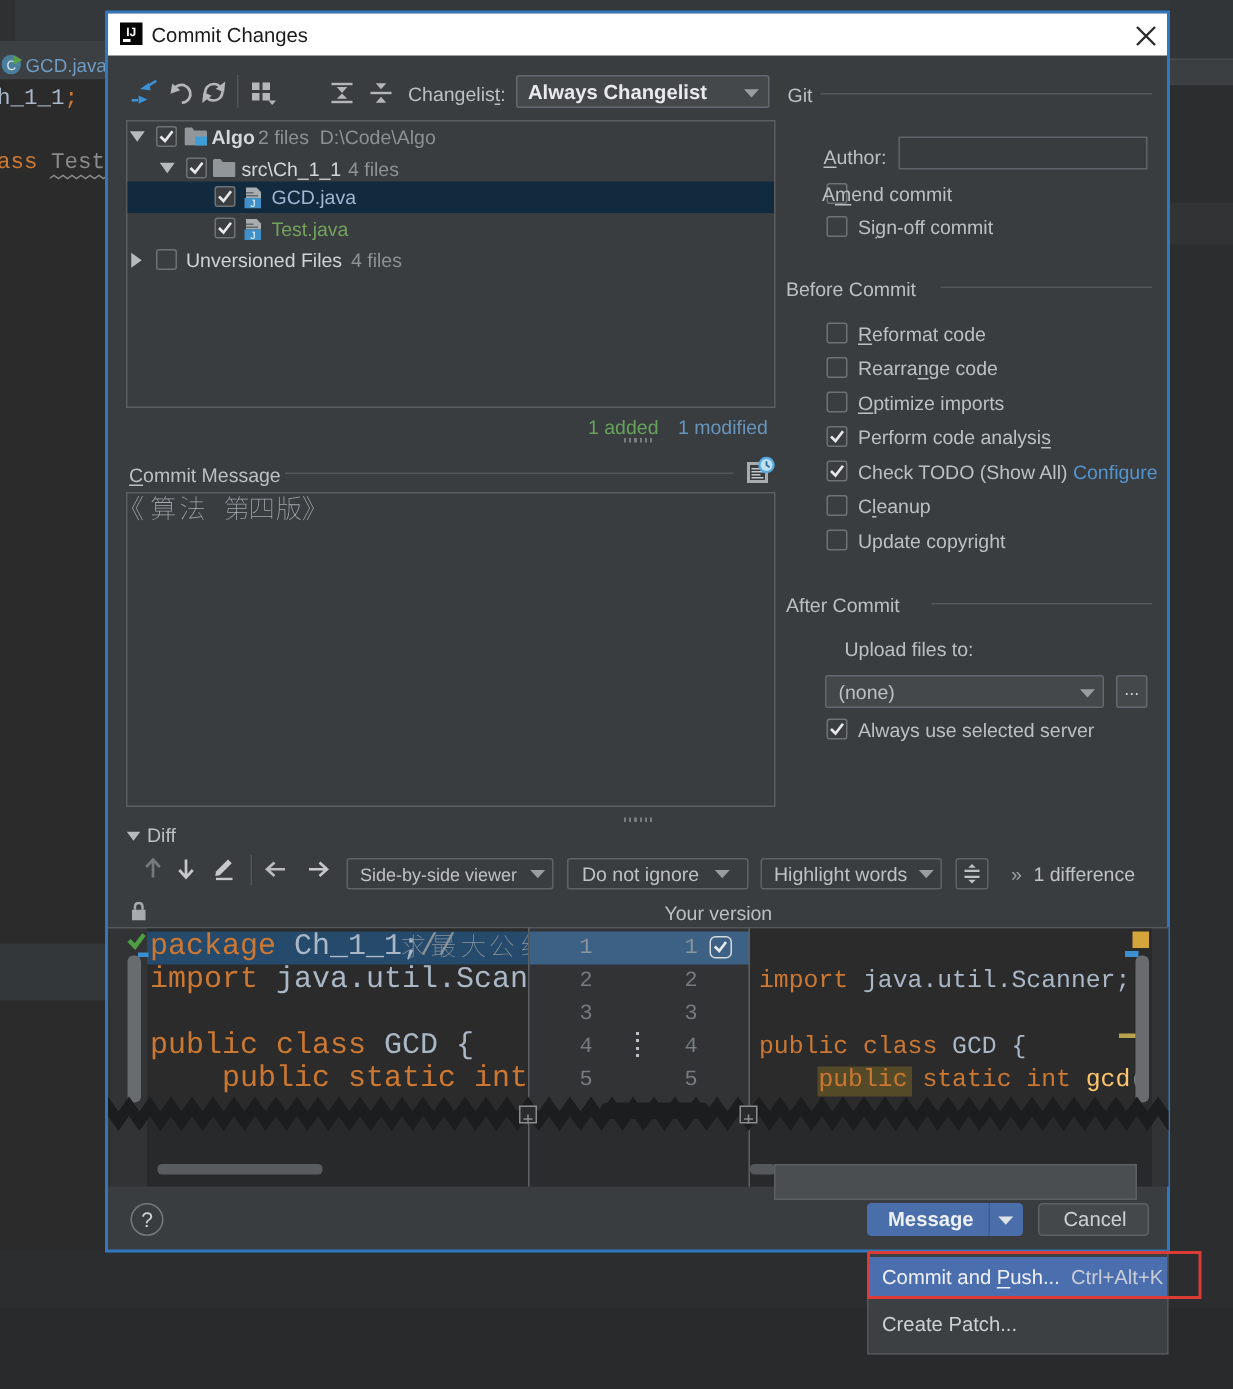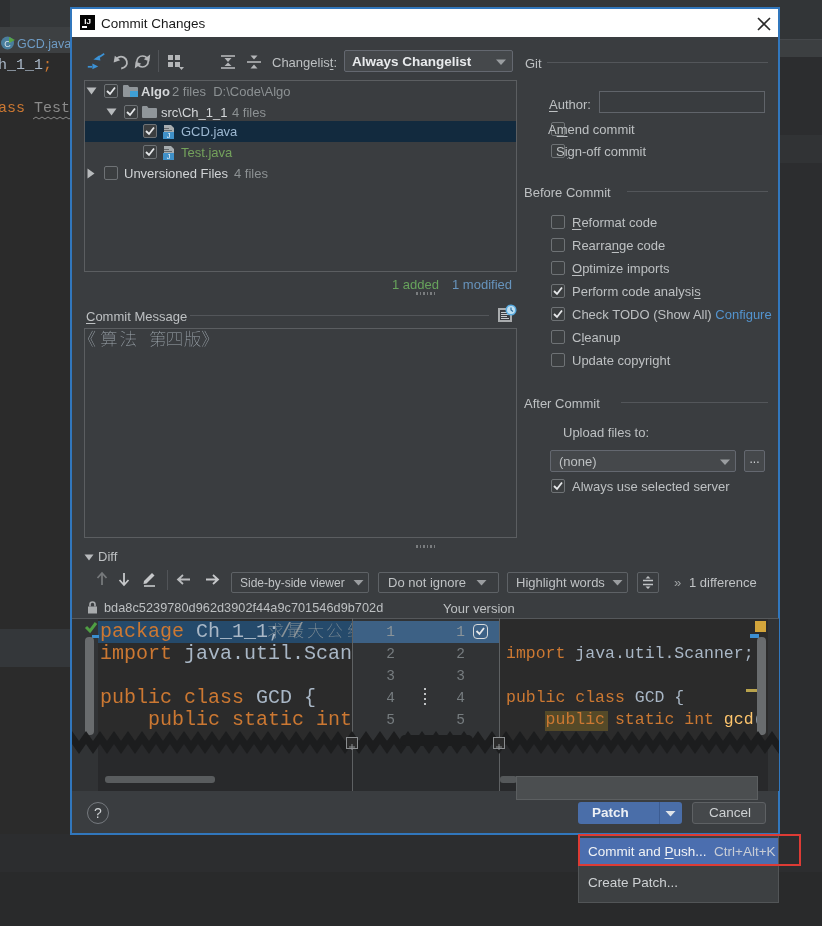--- a/index.html
+++ b/index.html
@@ -100,21 +100,21 @@
       <path d="M1 1.5 L11 1.5 L6 7 Z" fill="#9a9da0"></path>
     </svg>
 
 <div class="t" style="left:525px;top:56px">Git</div>
 <div class="hline" style="left:547px;top:62px;width:221px"></div>
 <div class="t" style="left:549px;top:97px"><span class="u">A</span>uthor:</div>
 <div class="a" style="left:599px;top:91px;width:166px;height:22px;box-sizing:border-box;border:1px solid #60646a;background:#393c3f"></div>
 <span class="cb" style="left:551px;top:122px"></span>
     <div class="t" style="left:548px;top:122px">A<span class="u">m</span>end commit</div>
 <span class="cb" style="left:551px;top:144px"></span>
-    <div class="t" style="left:556px;top:144px">Si<span class="u">g</span>n-off commit</div>
+    <div class="t" style="left:572px;top:144px">Si<span class="u">g</span>n-off commit</div>
 <div class="t" style="left:524px;top:185px">Before Commit</div>
 <div class="hline" style="left:627px;top:191px;width:141px"></div>
 <span class="cb" style="left:551px;top:215px"></span>
     <div class="t" style="left:572px;top:215px"><span class="u">R</span>eformat code</div>
 <span class="cb" style="left:551px;top:238px"></span>
     <div class="t" style="left:572px;top:238px">Rearra<span class="u">n</span>ge code</div>
 <span class="cb" style="left:551px;top:261px"></span>
     <div class="t" style="left:572px;top:261px"><span class="u">O</span>ptimize imports</div>
 <span class="cb" style="left:551px;top:284px">
       <svg width="12" height="12" style="position:absolute;left:0;top:0">
@@ -285,21 +285,20 @@
       <path d="M2 5.5 L12 5.5 M2 9.5 L12 9.5" stroke="#c0c3c5" stroke-width="1.5"></path>
       <path d="M4.5 3.5 L9.5 3.5 L7 1 Z M4.5 11.5 L9.5 11.5 L7 14 Z" fill="#c0c3c5"></path>
     </svg>
 <div class="t" style="left:674px;top:575px;color:#9fa2a4">»</div>
 <div class="t" style="left:689px;top:575px;color:#c0c3c5">1 difference</div>
 
 <svg class="a" style="left:87px;top:601px" width="11" height="13">
       <rect x="1" y="5.5" width="9" height="7" fill="#a8abad"></rect>
       <path d="M3 5.5 L3 3.5 Q3 1 5.5 1 Q8 1 8 3.5 L8 5.5" stroke="#a8abad" stroke-width="1.6" fill="none"></path>
     </svg>
-<div class="t" style="left:104px;top:601px;font-size:12.7px;letter-spacing:0.05px">bda8c5239780d962d3902f44a9c701546d9b702d</div>
 <div class="t" style="left:443px;top:601px">Your version</div>
 
 <div class="a" style="left:72px;top:618px;width:707px;height:173px;background:#313335"></div>
 <div class="a" style="left:72px;top:618px;width:707px;height:1px;background:#55585b"></div>
 <div class="a" style="left:98px;top:619px;width:254px;height:121px;background:#2b2b2b"></div>
 <div class="a" style="left:500px;top:619px;width:268px;height:121px;background:#2b2b2b"></div>
 <div class="a" style="left:98px;top:740px;width:254px;height:51px;background:#28292b"></div>
 <div class="a" style="left:500px;top:740px;width:268px;height:51px;background:#28292b"></div>
 <div class="a" style="left:353px;top:740px;width:147px;height:51px;background:#2a2c2e"></div>
 
@@ -365,21 +364,21 @@
 
 <div class="a" style="left:105px;top:776px;width:110px;height:7px;background:#595c5e;border-radius:3px"></div>
 <div class="a" style="left:500px;top:776px;width:17px;height:7px;background:#55585a;border-radius:3px"></div>
 
 <div class="a" style="left:516px;top:776px;width:242px;height:24px;box-sizing:border-box;background:#4b4e50;border:1px solid #5c5f61"></div>
 
 <div class="a" style="left:87px;top:802px;width:22px;height:22px;box-sizing:border-box;border:1.5px solid #75797e;border-radius:50%;color:#cfd2d4;font-size:14px;text-align:center;line-height:20px">?</div>
 
 <div class="a" style="left:578px;top:802px;width:104px;height:22px;background:#4a6ea9;border-radius:3px"></div>
 <div class="a" style="left:659px;top:802px;width:1px;height:22px;background:#3c5c92"></div>
-<div class="t" style="left:592px;top:805px;font-size:13.5px;font-weight:bold;color:#edf0f4">Patch</div>
+<div class="t" style="left:592px;top:805px;font-size:13.5px;font-weight:bold;color:#edf0f4">Message</div>
 <svg class="a" style="left:665px;top:810px" width="11" height="7">
       <path d="M0.5 1 L10.5 1 L5.5 6.5 Z" fill="#dfe3e8"></path>
     </svg>
 
 <div class="a" style="left:692px;top:802px;width:74px;height:22px;box-sizing:border-box;background:#45484b;border:1px solid #5e6164;border-radius:3px"></div>
 <div class="t" style="left:709px;top:805px;font-size:13.5px;color:#ced1d3">Cancel</div>
 
 <div class="a" style="left:578px;top:834px;width:201px;height:69px;background:#3d4042;border:1px solid #525557;box-sizing:border-box"></div>
 <div class="a" style="left:579px;top:838px;width:199px;height:27px;background:#4b6eaf"></div>
 <div class="t" style="left:588px;top:844px;font-size:13.5px;color:#f0f2f5">Commit and <span class="u">P</span>ush...</div>

